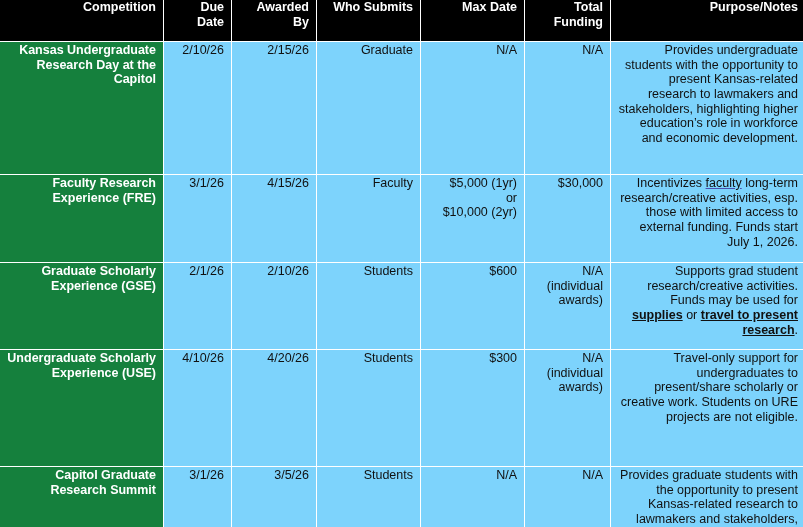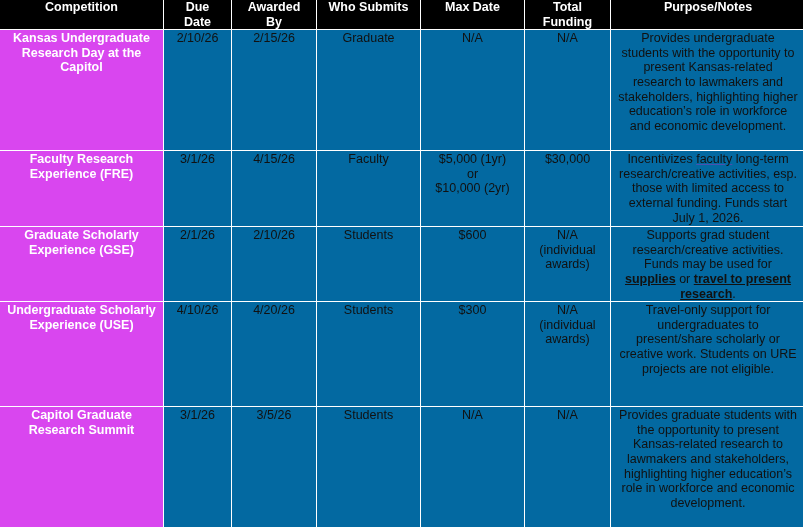--- a/index.html
+++ b/index.html
@@ -18,38 +18,38 @@
     table {
       border-collapse: collapse;
       table-layout: fixed;
       width: 806px;
       margin-left: -1px;
       margin-top: -1px;
     }
     td, th {
       border: 1.5px solid #ffffff;
       vertical-align: top;
-      text-align: center;
-      padding: 1px 7px 0 7px;
+      text-align: right;
+      padding: 1px 7px 12px 7px;
       overflow: hidden;
     }
     th {
       background: #000000;
       color: #ffffff;
       font-weight: bold;
       height: 28px;
       border-top: none;
     }
     td.name {
-      background: #d946ef;
+      background: #15803d;
       color: #ffffff;
       font-weight: bold;
     }
     td.cell {
-      background: #0369a1;
+      background: #7dd3fc;
       color: #111111;
     }
     tr.r1 td { height: 119px; }
     tr.r2 td { height: 74px; }
     tr.r3 td { height: 73px; }
     tr.r4 td { height: 103px; }
     tr.r5 td { height: 122px; border-bottom: none; }
     .u {
       text-decoration: underline;
       text-decoration-color: #4a4fb0;

